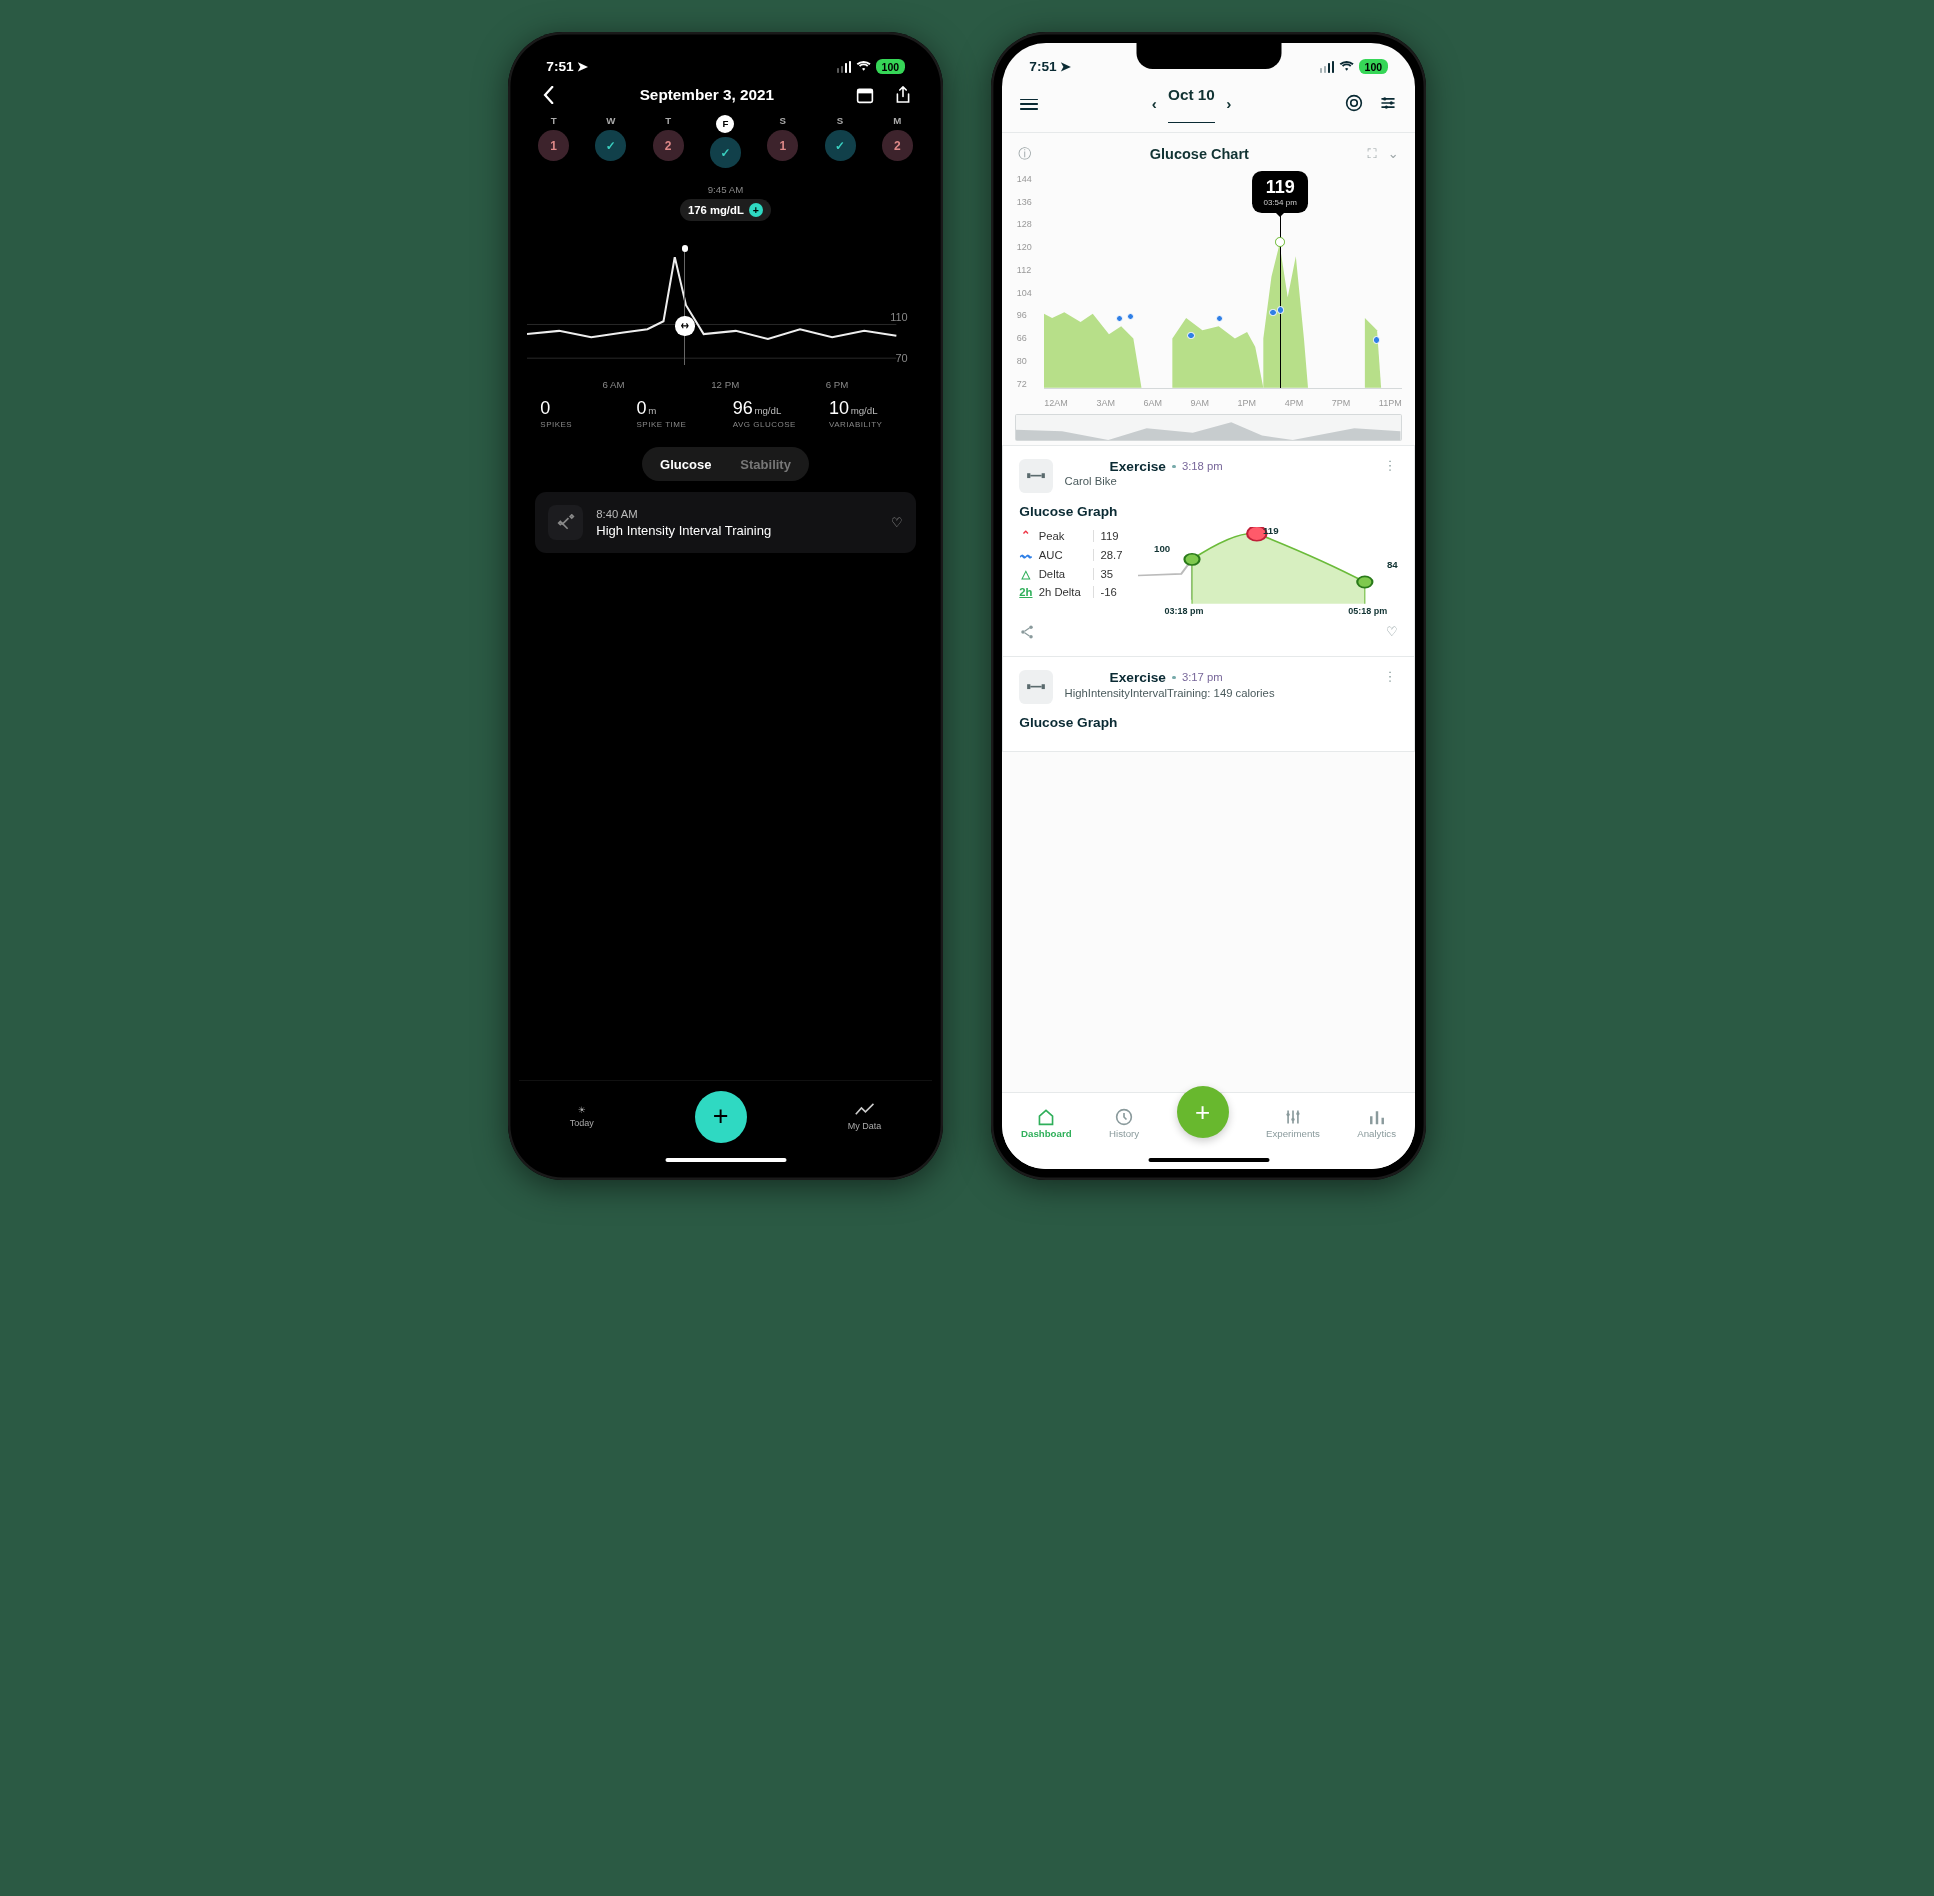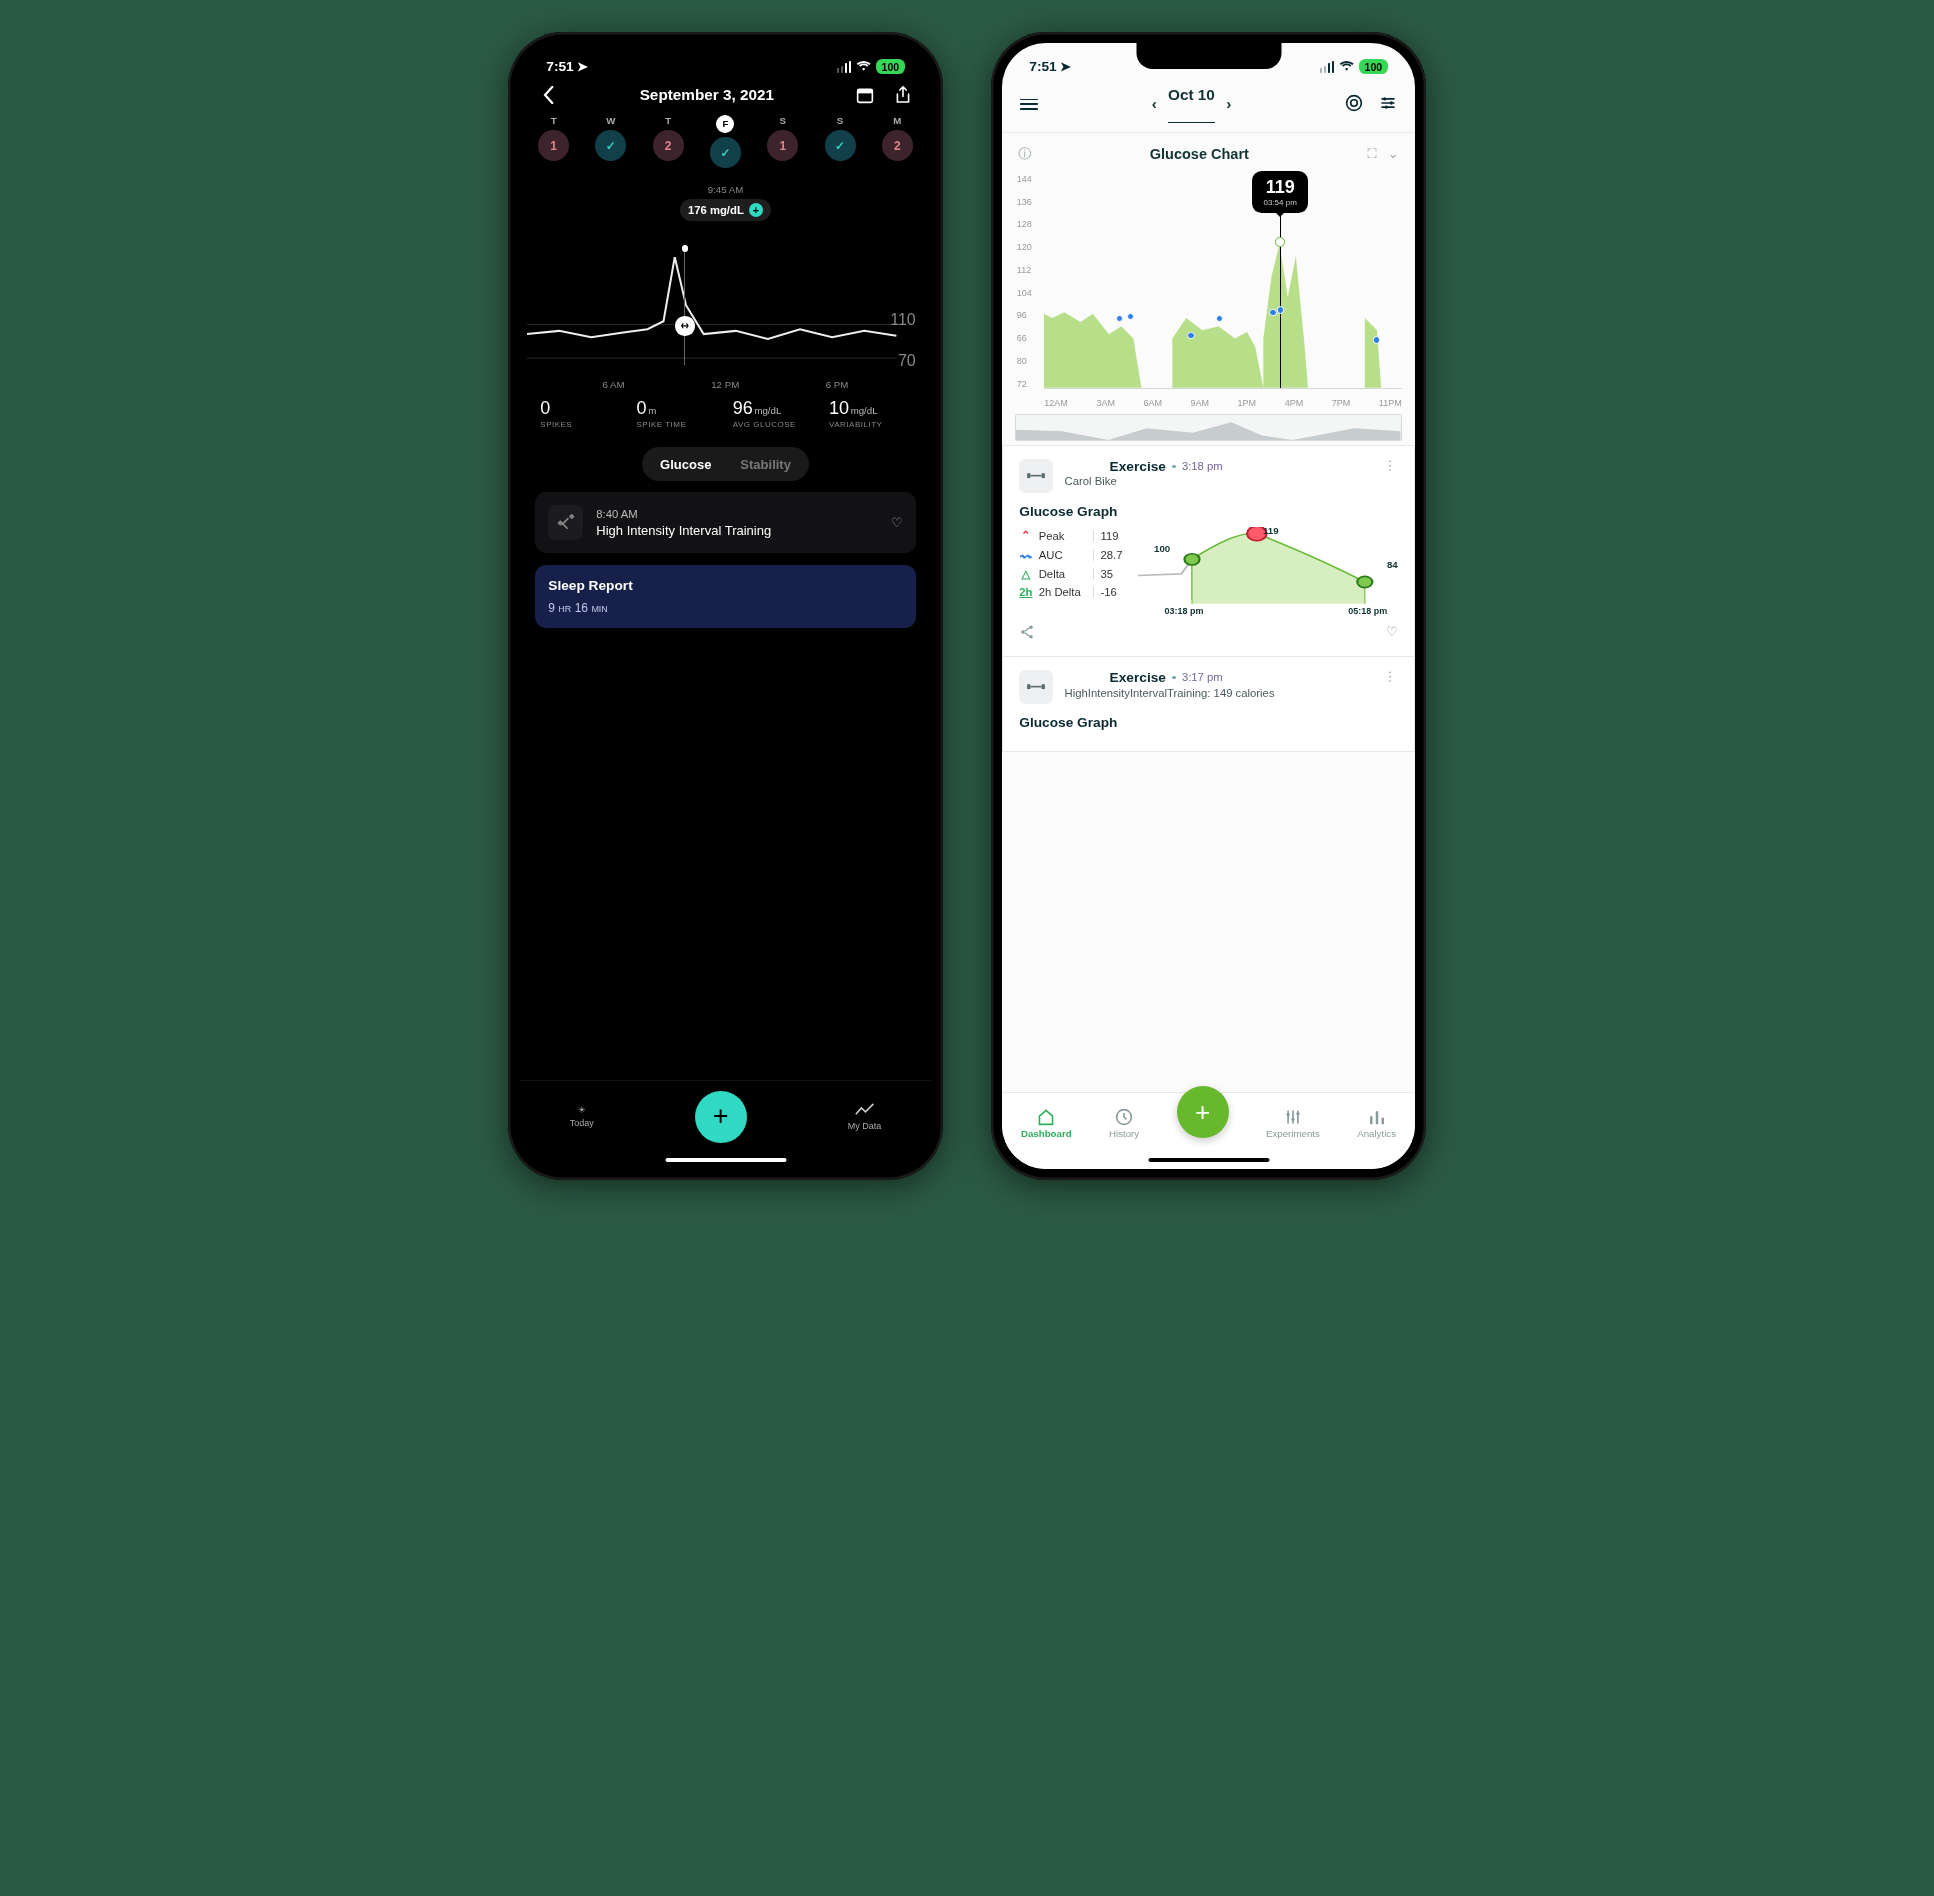--- a/index.html
+++ b/index.html
@@ -81,21 +81,21 @@
   .a-chart{ position:relative; height:218px; padding:8px 16px;}
   .a-chart-cursor-time{ text-align:center; font-size:9.7px; color:#888;}
   .a-cursor-pill{
     margin:3.2px auto 0; display:flex; align-items:center; gap:4.8px;
     background:#1e1e1e; border-radius:13px; padding:4px 8px; width:fit-content;
     font-size:11.3px; font-weight:600;
   }
   .plus-mini{ width:14.5px;height:14.5px; border-radius:7.3px; background:#2fd9c2; color:#000; display:flex; align-items:center; justify-content:center; font-size:10.5px;}
 
   .a-graph-svg{ position:absolute; left:8px; right:35px; top:81px; bottom:24px; }
-  .a-axis-r{ position:absolute; right:16px; font-size:16px; color:#888;}
+  .a-axis-r{ position:absolute; right:24px; font-size:11px; color:#888;}
   .a-axis-110{ top:135px;} .a-axis-70{ top:176px;}
   .a-xlabels{ position:absolute; bottom:4.8px; left:0; right:0; display:flex; justify-content:space-around; font-size:9.7px; color:#888; padding:0 40px;}
 
   .a-cursor-line{ position:absolute; top:76px; bottom:29px; width:0.8px; background:#666; left:40%;}
   .a-cursor-dot{ position:absolute; top:69px; left:calc(40% - 2.4px); width:6.4px;height:6.4px;border-radius:3.2px; background:#fff;}
   .a-cursor-ring{
     position:absolute; left:calc(40% - 9px); top:140px;
     width:19.3px;height:19.3px;border-radius:9.7px; background:#fff;
     display:flex;align-items:center;justify-content:center; color:#000;
   }
@@ -378,27 +378,20 @@
             <path d="M4 9l9 9M2 11l2-2 2 2-2 2zM16 3l2-2 2 2-2 2zM6 13l8-8" stroke="#888" stroke-width="2" fill="none"></path>
           </svg>
       </div>
       <div class="a-card-body">
         <div class="a-card-time">8:40 AM</div>
         <div class="a-card-title">High Intensity Interval Training</div>
       </div>
       <span class="heart-out">♡</span>
     </div>
 
-    <div class="a-card sleep">
-      <div class="sleep-title">Sleep Report</div>
-      <div class="sleep-dur">
-        <span>9</span> <span class="small">HR</span>
-        <span>16</span> <span class="small">MIN</span>
-      </div>
-    </div>
 
     <div class="a-tabbar">
       <div class="a-tab">
         <span>☀</span>
         <span>Today</span>
       </div>
       <div class="a-fab">+</div>
       <div class="a-tab">
         <span>
           <svg width="19.3" height="13" viewBox="0 0 24 16">

